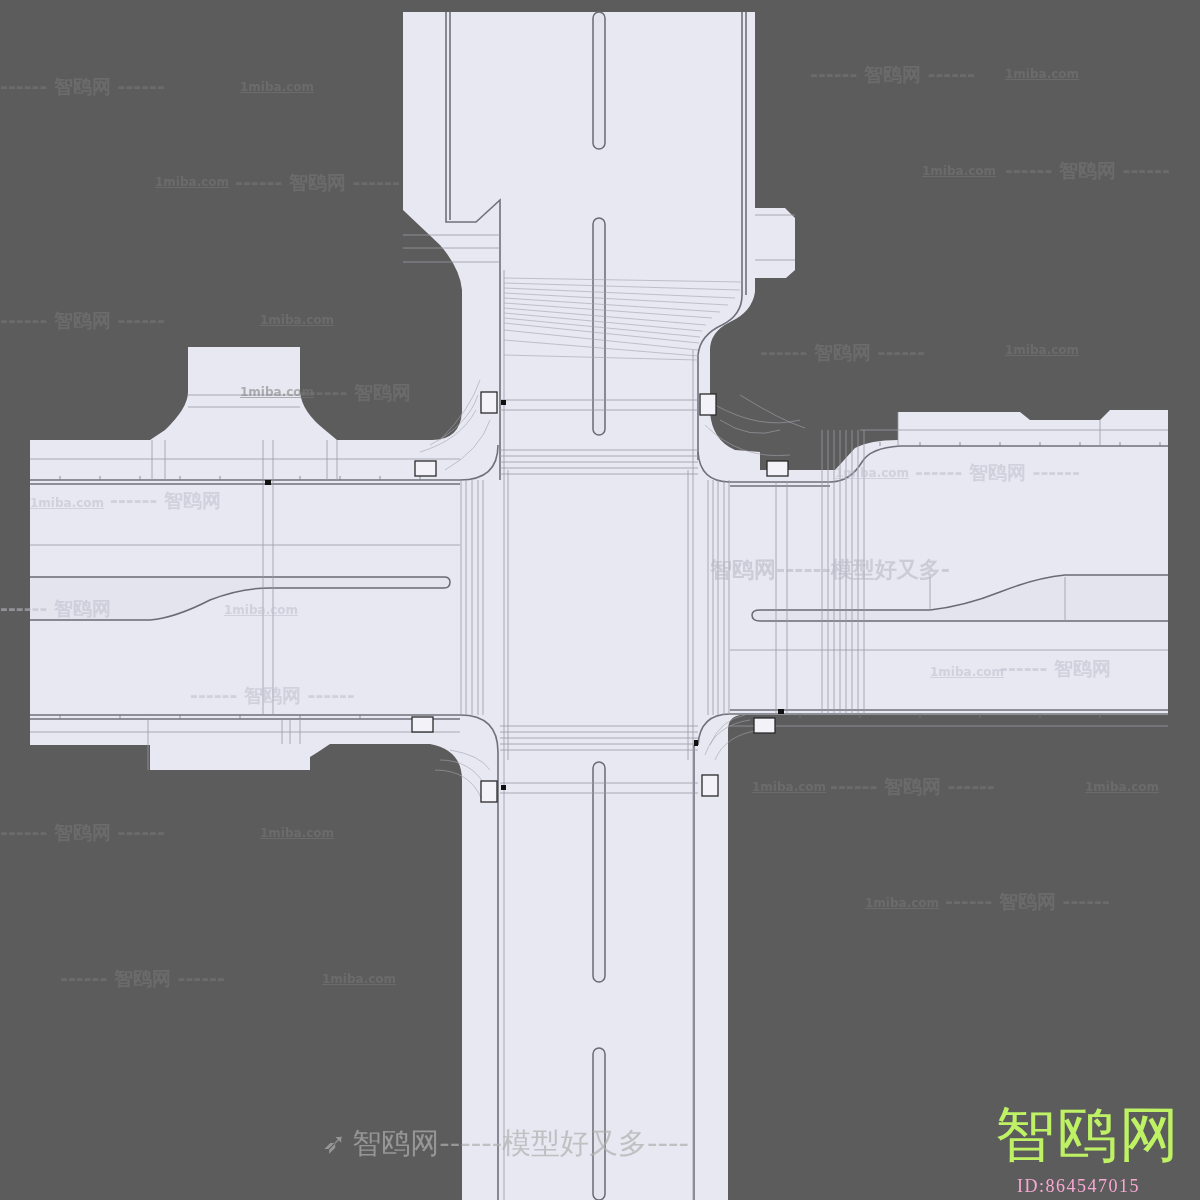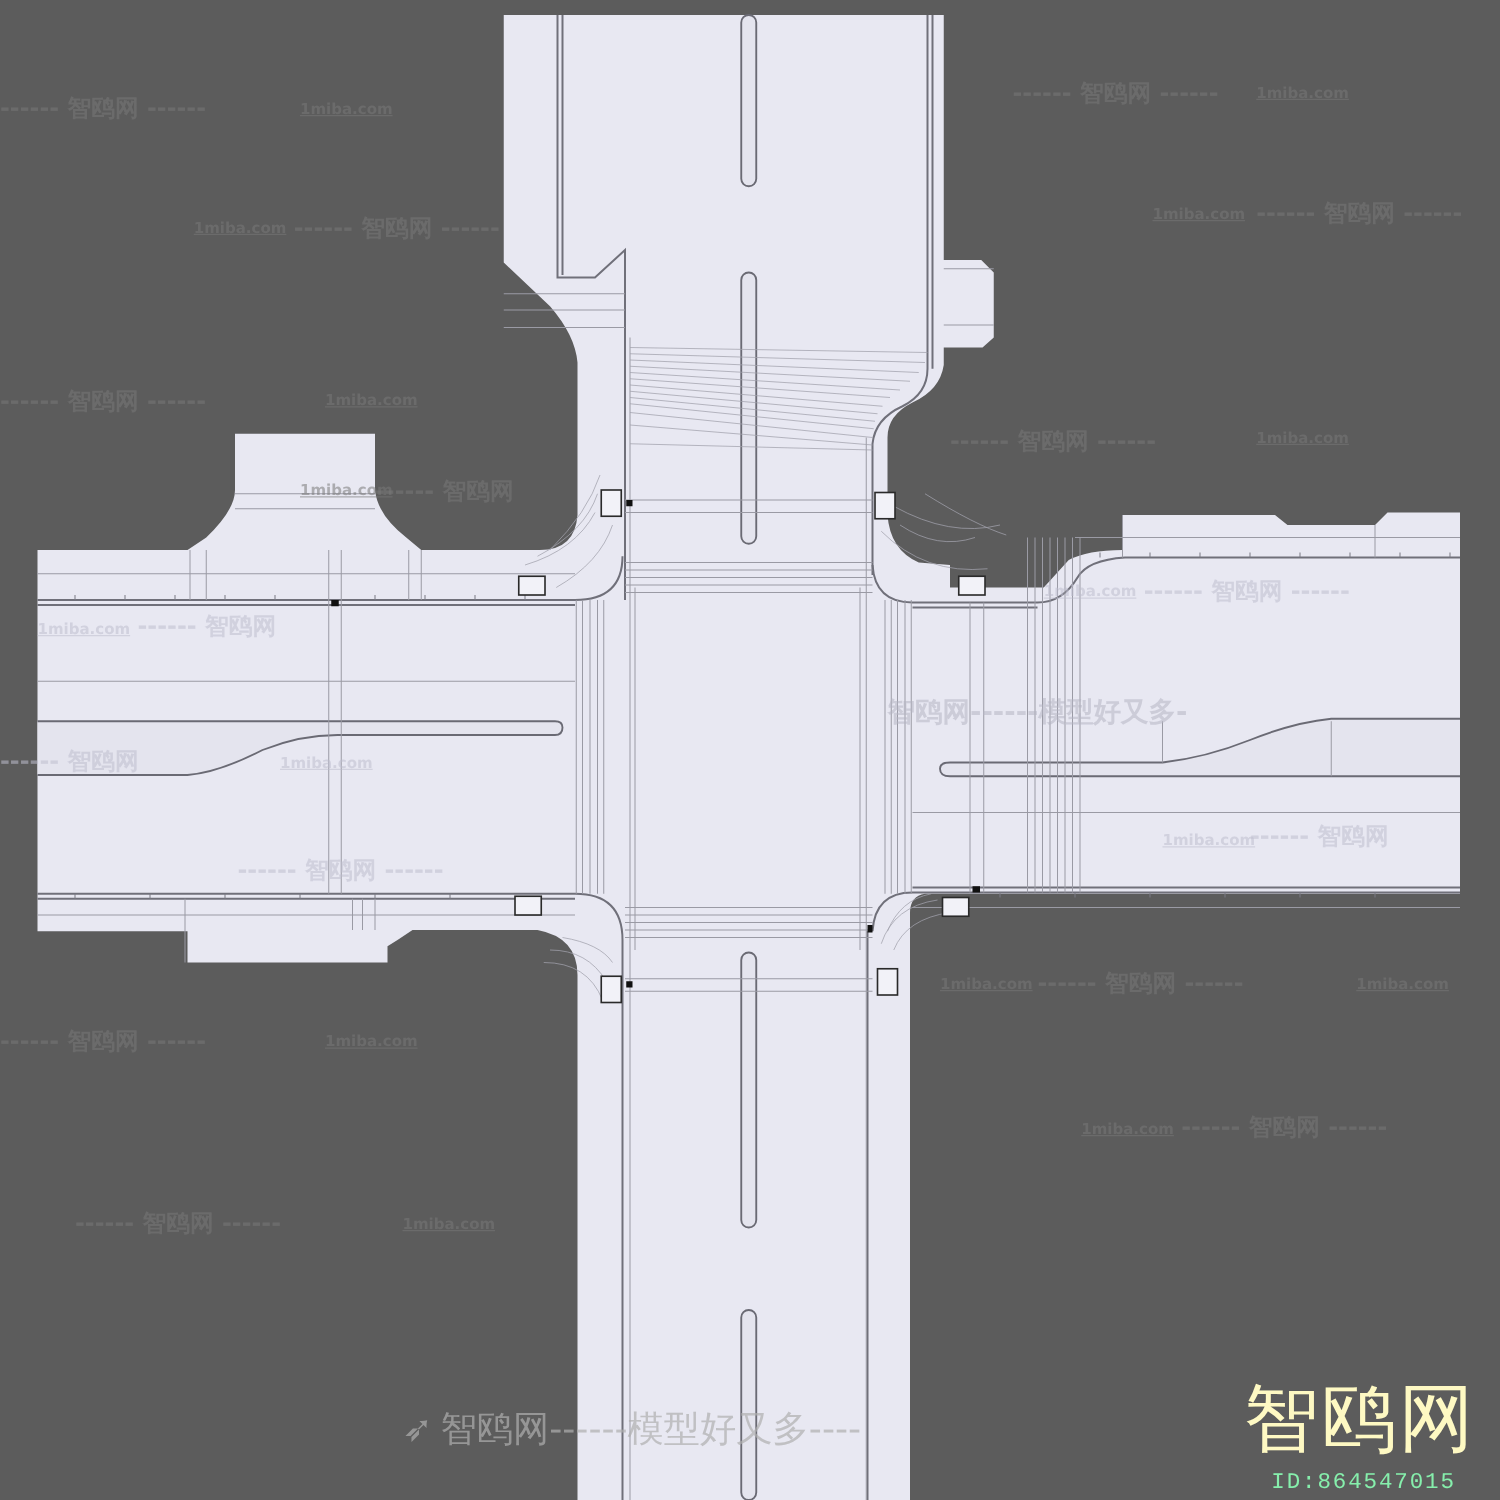--- a/index.html
+++ b/index.html
@@ -2,22 +2,22 @@
 <html><head>
 <meta charset="utf-8">
 <style>
   html, body { margin: 0; padding: 0; background: #5c5c5c; }
   body { width: 1200px; height: 1200px; position: relative; overflow: hidden; font-family: "DejaVu Sans", sans-serif; }
   #scene { position: absolute; left: 0; top: 0; width: 1200px; height: 1200px; }
   .wm { position: absolute; white-space: nowrap; pointer-events: none; font-weight: bold; }
   .wm-dark { color: rgba(120,120,120,0.55); font-size: 19px; }
   .wm-light { color: rgba(190,190,205,0.55); font-size: 19px; }
   .wm-site { font-size: 12px; font-family: "DejaVu Sans", sans-serif; font-weight: bold; text-decoration: underline; }
-  .wm-big { position: absolute; left: 995px; top: 1095px; font-size: 60px; color: #fef9c3; letter-spacing: 2px; }
-  .wm-id { position: absolute; left: 1017px; top: 1176px; font-size: 18px; color: #86efac; letter-spacing: 1.5px; font-family: Liberation Mono, monospace; }
+  .wm-big { position: absolute; left: 995px; top: 1095px; font-size: 60px; color: #bef264; letter-spacing: 2px; }
+  .wm-id { position: absolute; left: 1017px; top: 1176px; font-size: 18px; color: #f9a8d4; letter-spacing: 1.5px; font-family: Liberation Serif, serif; }
   .wm-bottom { position: absolute; left: 322px; top: 1124px; font-size: 29px; color: rgba(175,175,175,0.7); }
   .bird { display: inline-block; margin-right: 6px; }
 </style>
 </head>
 <body>
 
 <svg id="scene" viewBox="0 0 1200 1200" xmlns="http://www.w3.org/2000/svg">
   <rect x="0" y="0" width="1200" height="1200" fill="#5c5c5c"></rect>
 
   <g fill="#e8e8f2">

